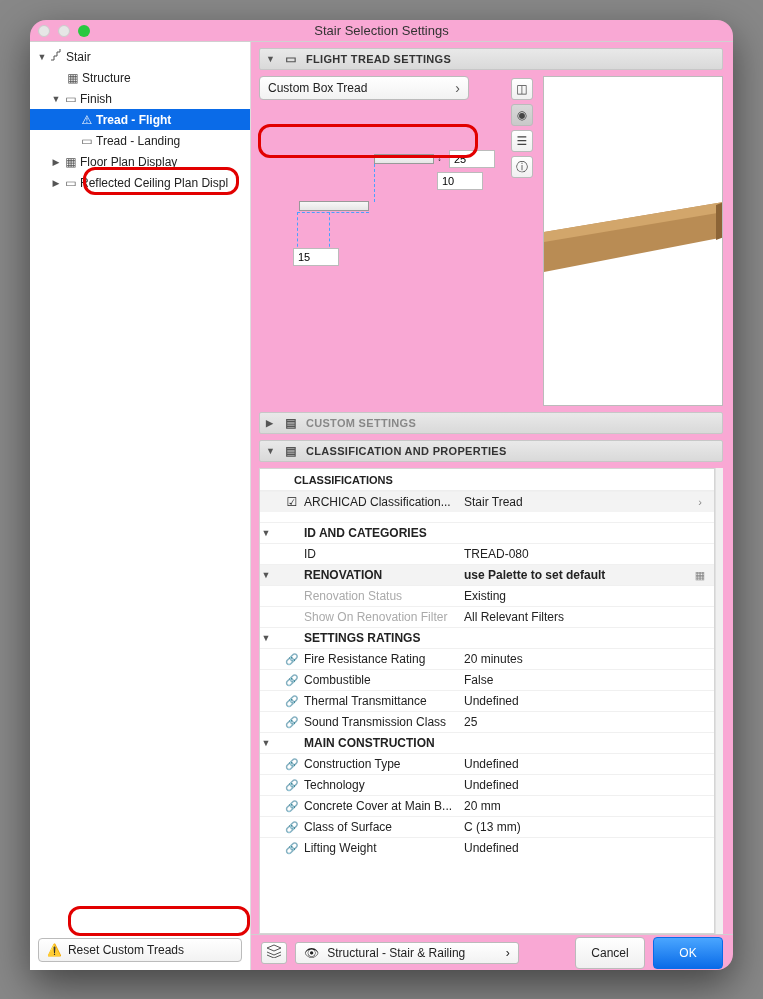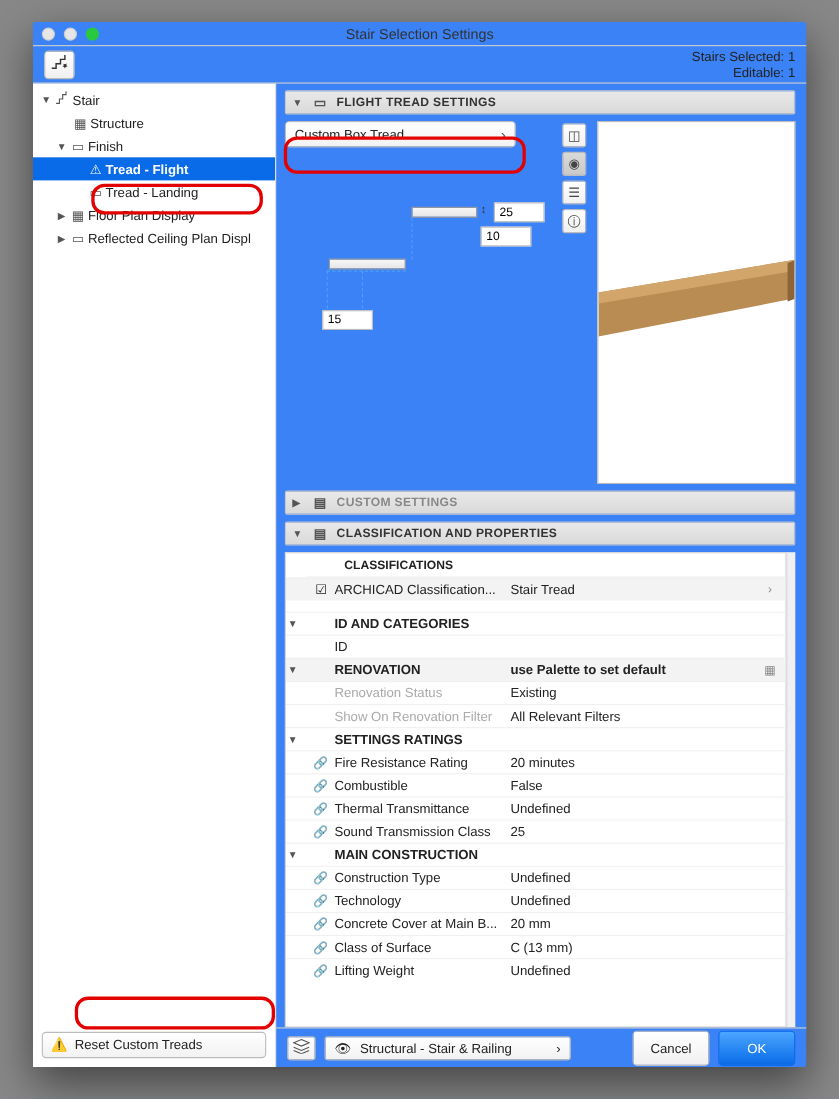--- a/index.html
+++ b/index.html
@@ -10,22 +10,22 @@
     color: #222;
     background: #888;
     width: 763px;
     height: 999px;
     overflow: hidden;
   }
   .window {
     position: absolute;
     left: 30px; top: 20px;
     width: 703px; height: 950px;
-    background: #3b82f6;
-    border-radius: 2px;
+    background: #f9a8d4;
+    border-radius: 16px;
     box-shadow: 0 15px 40px rgba(0,0,0,0.5);
     display: flex;
     flex-direction: column;
   }
   .titlebar {
     height: 22px;
     display: flex;
     align-items: center;
     padding: 0 8px;
     border-bottom: 1px solid #d0d0d0;
@@ -184,21 +184,20 @@
   .classif-body {
     border: 1px solid #d5d5d5;
     background: #fff;
   }
   .grouphdr {
     display:flex; align-items:center;
     height: 22px;
     padding: 0 6px; gap: 6px;
     font-size: 11px; font-weight: 700;
     border-bottom: 1px solid #eee;
-    margin-left: 19px;
   }
   .twisty2 { width: 12px; font-size: 9px; color:#555; }
   .prop-row {
     display: grid;
     grid-template-columns: 20px 24px 160px 1fr 20px;
     align-items: center;
     height: 21px;
     border-top: 1px solid #f0f0f0;
     font-size: 12px;
     padding-right: 4px;
@@ -264,34 +263,20 @@
 
   <div class="titlebar">
     <div class="traffic">
       <div class="dot close"></div>
       <div class="dot min"></div>
       <div class="dot max"></div>
     </div>
     <div class="title">Stair Selection Settings</div>
   </div>
 
-  <div class="statusbar">
-    <div class="favorites-btn">
-      <span>
-        <svg width="18" height="18" viewBox="0 0 18 18">
-            <path d="M2 14h4v-4h4V6h4V2" stroke="#333" fill="none" stroke-width="1.3"></path>
-            <path d="M12 13l1.5 3 1.5-3 3-.4-2.2-2 .5-3-2.8 1.5L11 8l.5 3-2.2 2z" fill="#333" transform="scale(.55) translate(12 10)"></path>
-          </svg>
-      </span>
-    </div>
-    <div class="status-right">
-      <div>Stairs Selected: 1</div>
-      <div>Editable: 1</div>
-    </div>
-  </div>
 
   <div class="body">
 
     <div class="sidebar">
       <div class="tree">
         <div class="tree-row" style="padding-left:6px">
           <span class="twisty">▼</span>
           <span class="ticon">
             <svg width="14" height="14" viewBox="0 0 14 14">
                 <path d="M1 12h3V8h3V4h3V1" stroke="#555" fill="none"></path>
@@ -417,20 +402,21 @@
             <span class="twisty2" style="text-align:center">▼</span>
                 <span></span>
             <span class="lbl">ID AND CATEGORIES</span>
             <span></span>
                 <span></span>
           </div>
           <div class="prop-row">
             <span></span>
                 <span></span>
             <span class="lbl">ID</span>
+            <span class="val">TREAD-080</span>
             <span></span>
           </div>
 
           <div class="prop-row header band">
             <span class="twisty2" style="text-align:center">▼</span>
                 <span></span>
             <span class="lbl">RENOVATION</span>
             <span class="val">use Palette to set default</span>
             <span class="link">▦</span>
           </div>

